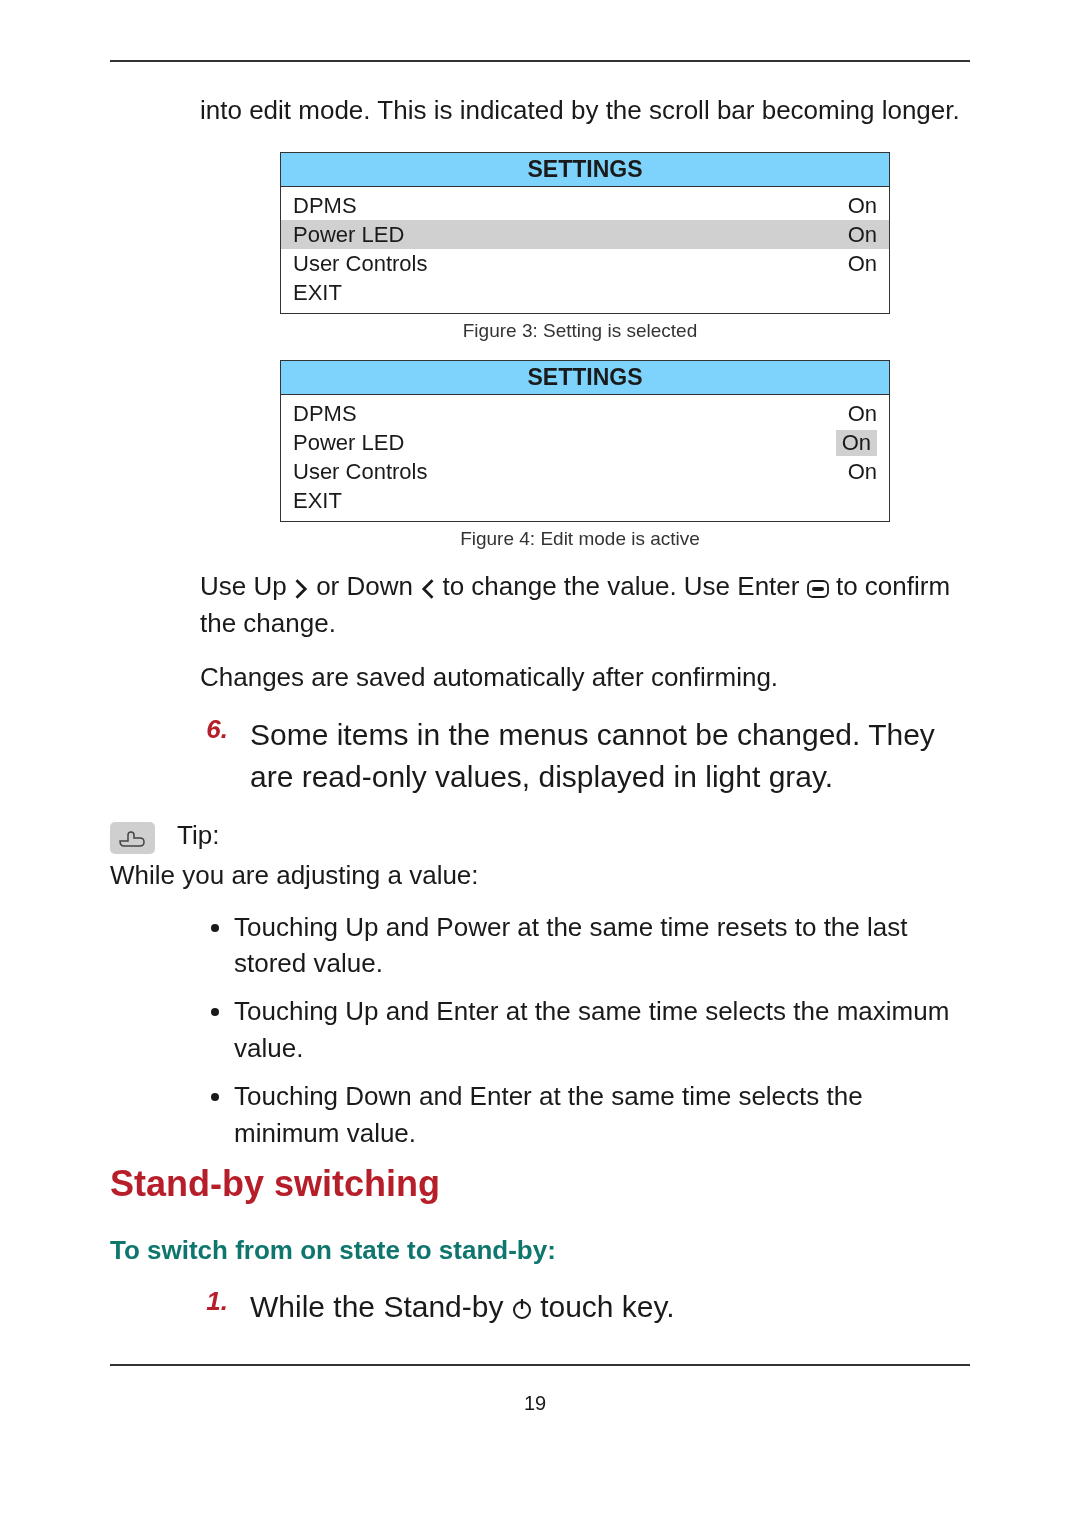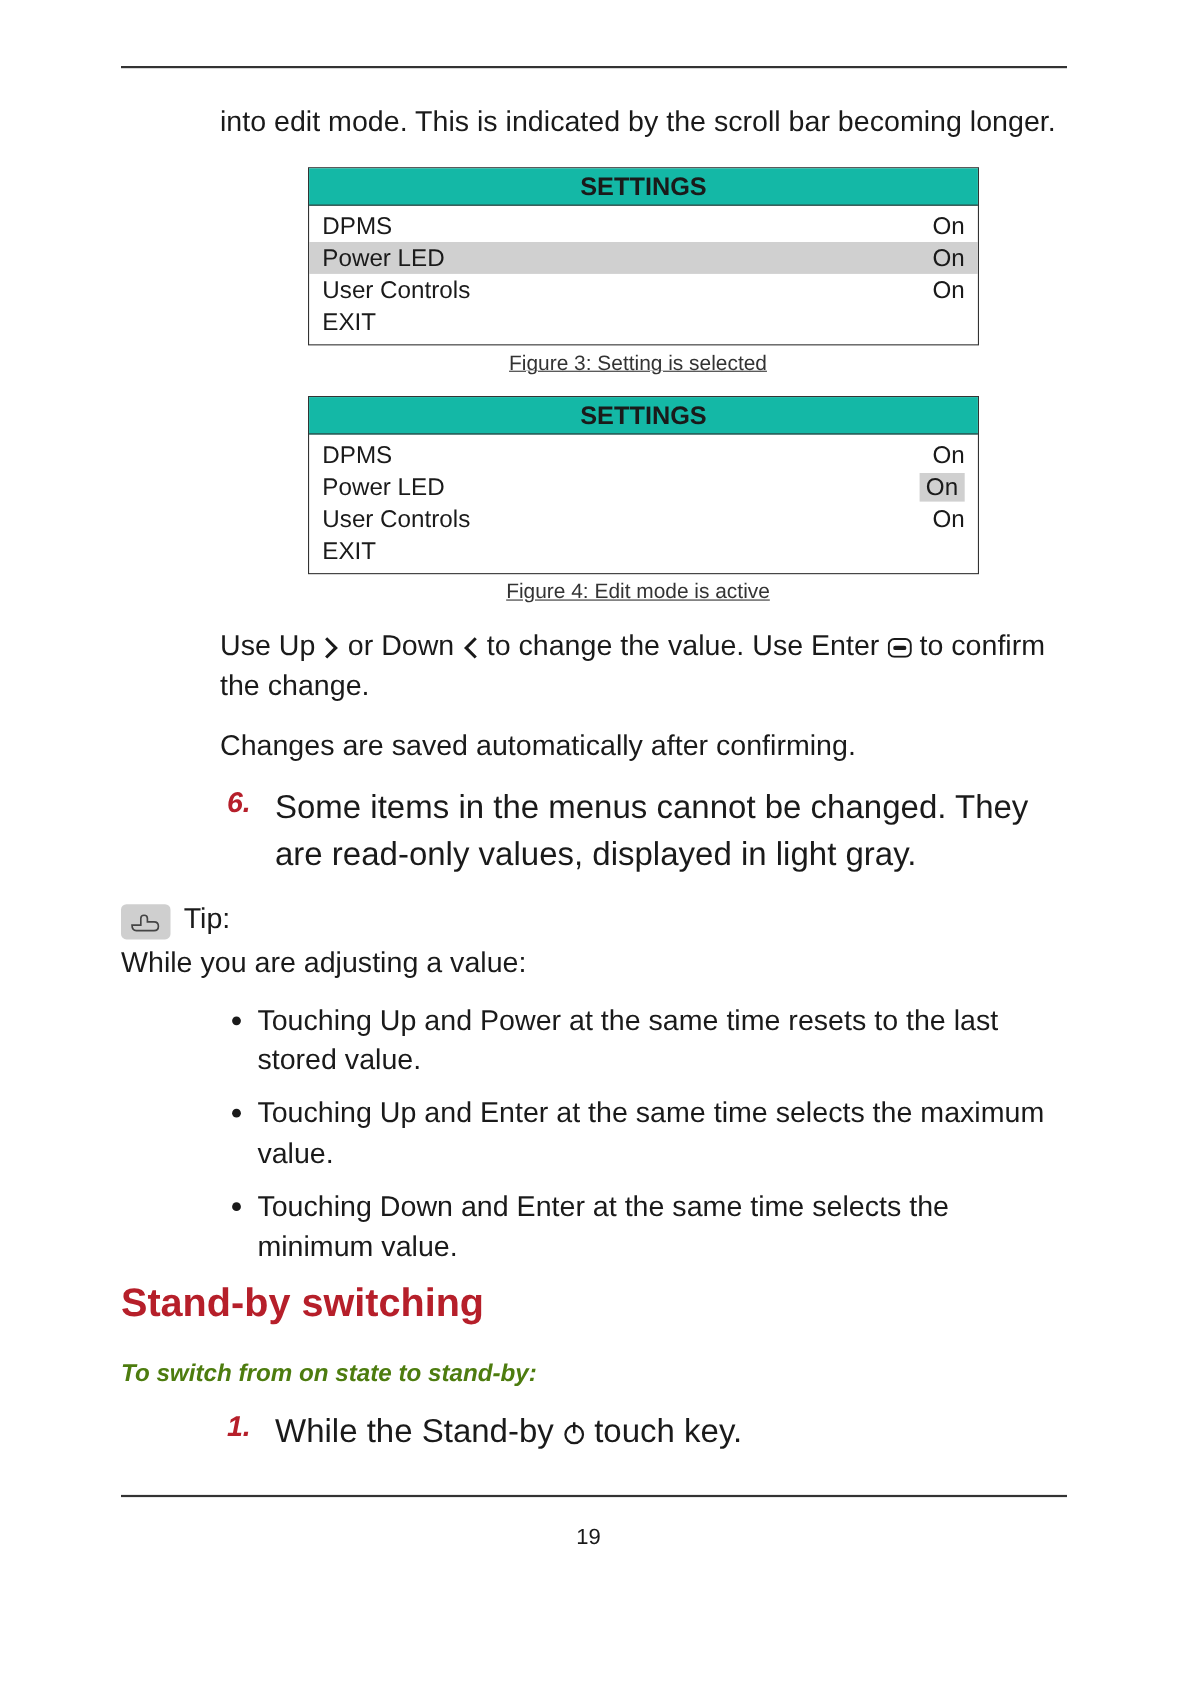--- a/index.html
+++ b/index.html
@@ -4,38 +4,38 @@
   <style>
     * { margin: 0; padding: 0; box-sizing: border-box; }
     body { font-family: "Segoe UI", Tahoma, sans-serif; background: #fff; width: 1080px; height: 1529px; position: relative; color: #1a1a1a; }
     .page { padding: 60px 110px 0 110px; }
     .header-right { text-align: right; font-size: 26px; color: #333; margin-bottom: 10px; }
     .hr-top { border: none; border-top: 2px solid #333; margin-bottom: 30px; }
     .content { padding-left: 90px; padding-right: 10px; }
     .para { font-size: 26px; line-height: 1.4; margin-bottom: 24px; }
     .tbl-wrap { margin: 10px 70px 6px 80px; }
     .tbl { border: 1.5px solid #333; width: 100%; }
-    .tbl-title { background: #14b8a6; font-weight: bold; text-align: center; padding: 3px 0; border-bottom: 1.5px solid #333; font-size: 23px; }
+    .tbl-title { background: #7dd3fc; font-weight: bold; text-align: center; padding: 3px 0; border-bottom: 1.5px solid #333; font-size: 23px; }
     .tbl-body { padding: 4px 12px 6px 12px; }
     .tbl-row { display: flex; justify-content: space-between; font-size: 22px; padding: 1.5px 0; }
     .sel-row { background: #d0d0d0; margin: 0 -12px; padding: 1.5px 12px; }
-    .caption { text-align: center; font-size: 19px; color: #333; margin: 6px 0 18px 0; text-decoration: underline; }
+    .caption { text-align: center; font-size: 19px; color: #333; margin: 6px 0 18px 0; }
     .instr { font-size: 26px; line-height: 1.4; margin-bottom: 18px; }
     .glyph-svg { vertical-align: middle; display: inline-block; }
     .numstep { display: flex; gap: 22px; margin-bottom: 22px; }
     .numstep .num { color: #b61f2a; font-weight: bold; font-style: italic; font-size: 26px; flex: 0 0 28px; text-align: right; }
     .numstep .txt { font-size: 30px; line-height: 1.4; flex: 1; }
-    .tip-row { display: flex; align-items: flex-start; gap: 12px; margin-left: -90px; margin-bottom: 0px; }
+    .tip-row { display: flex; align-items: flex-start; gap: 22px; margin-left: -90px; margin-bottom: 0px; }
     .tip-icon { width: 45px; height: 32px; background: #cfcfcf; border-radius: 5px; display: flex; align-items: center; justify-content: center; margin-top: 2px; }
     .tip-label { font-size: 26px; }
     .while { font-size: 26px; margin-left: -90px; margin-top: 6px; margin-bottom: 18px; }
     .bul { list-style: disc; padding-left: 34px; }
     .bul li { font-size: 26px; line-height: 1.4; margin-bottom: 12px; }
     .h2 { color: #b61f2a; font-weight: bold; font-size: 36px; margin-top: 12px; margin-bottom: 30px; margin-left: -90px; }
-    .h4 { color: #4d7c0f; font-weight: bold; font-size: 22px; margin-bottom: 20px; margin-left: -90px; font-style: italic; }
+    .h4 { color: #0f766e; font-weight: bold; font-size: 26px; margin-bottom: 20px; margin-left: -90px; }
     .footer-hr { border: none; border-top: 2px solid #333; margin-top: 36px; }
     .pgnum { text-align: center; font-size: 20px; margin-top: 26px; padding-right: 10px; }
   </style>
 </head>
 <body>
 
 <div class="page">
   <hr class="hr-top">
 
   <div class="content">

